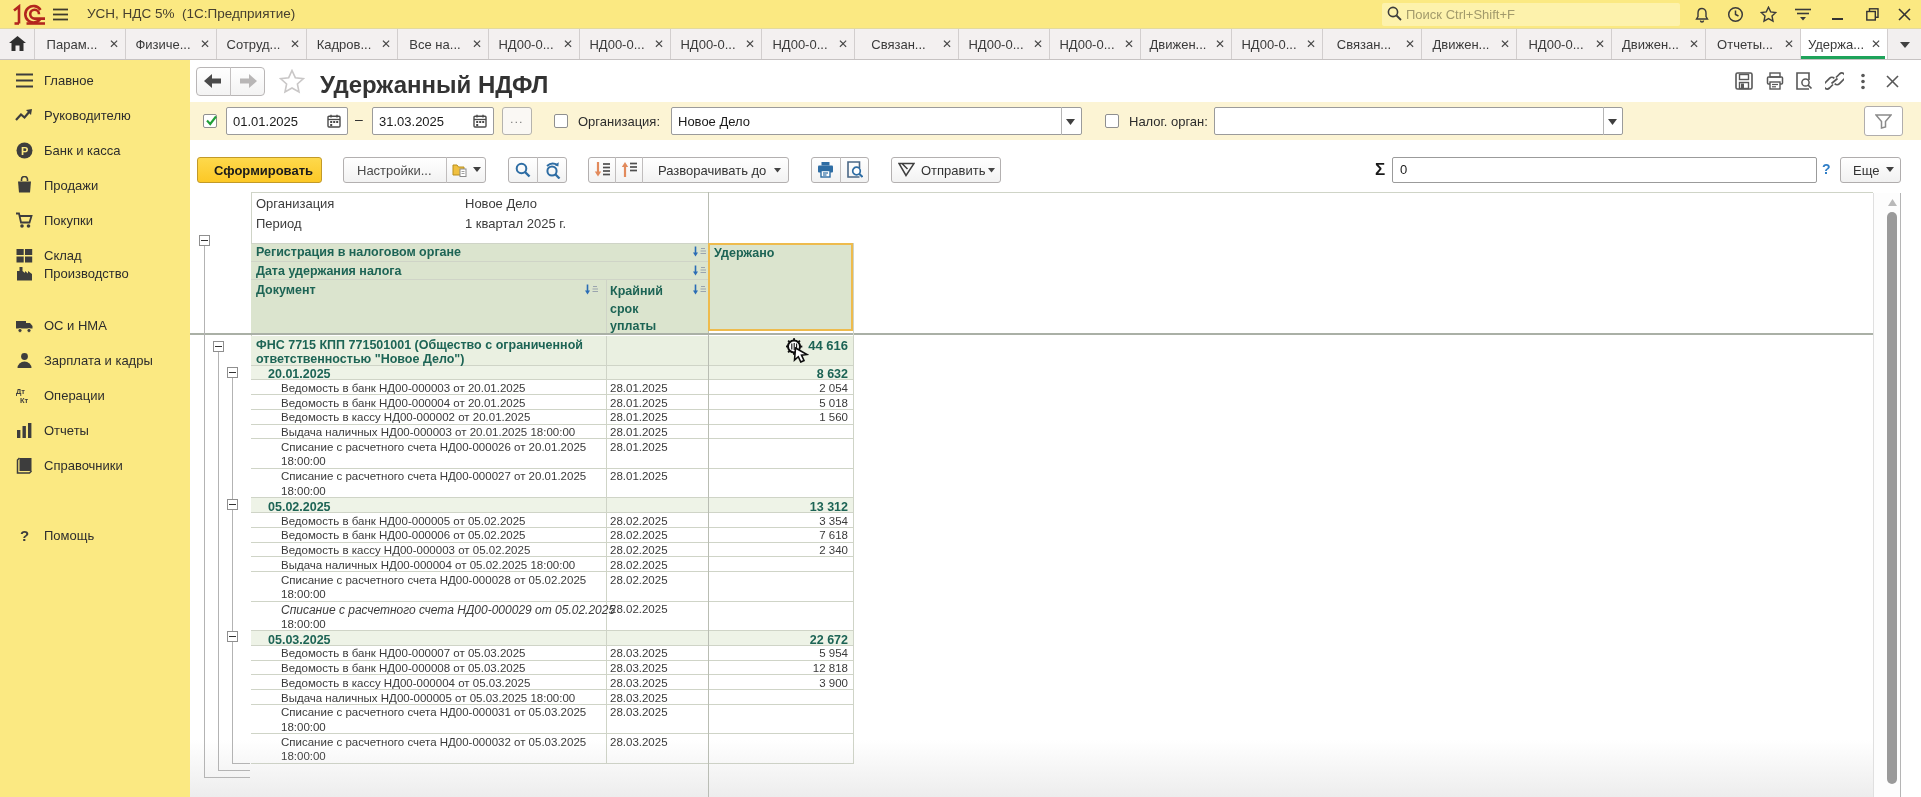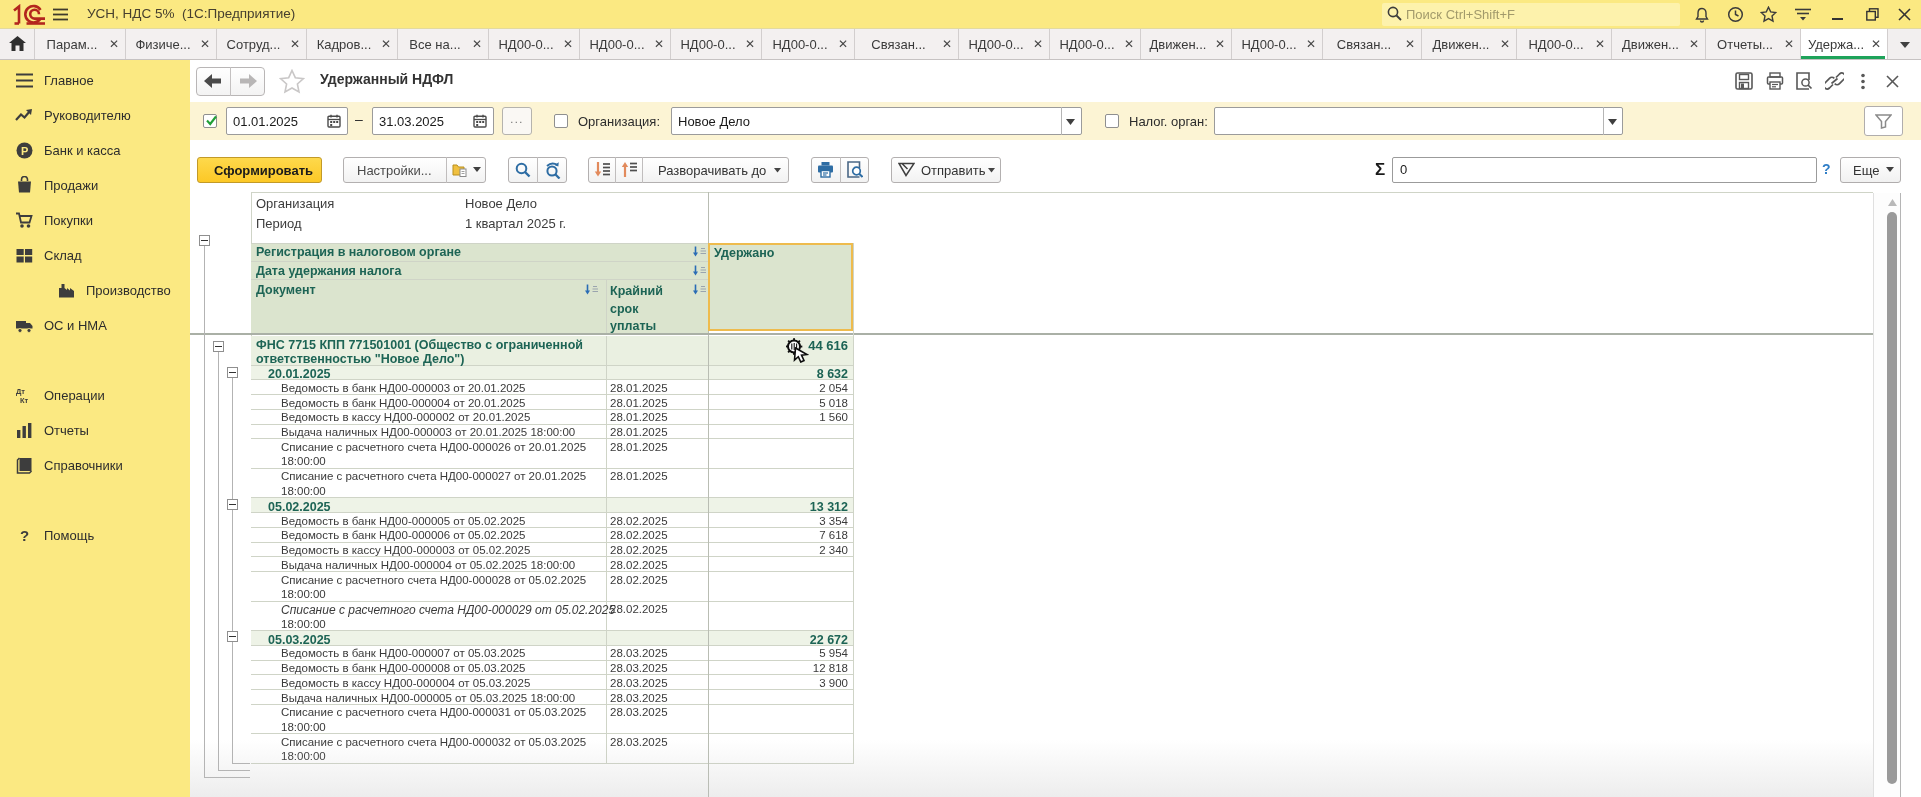--- a/index.html
+++ b/index.html
@@ -218,39 +218,48 @@
       <span class="sbicon">
         <svg width="19" height="19" viewBox="0 0 19 19">
           <rect x="1.5" y="3" width="7.2" height="6" fill="#3d3d3d"></rect>
           <rect x="10" y="3" width="7.2" height="6" fill="#3d3d3d"></rect>
           <rect x="1.5" y="10.5" width="7.2" height="6" fill="#3d3d3d"></rect>
           <rect x="10" y="10.5" width="7.2" height="6" fill="#3d3d3d"></rect>
         </svg>
       </span>
       <span class="sbtext">Склад</span>
     </div>
-<div class="sbitem" style="top:273px;margin-left:42px;">
+<div class="sbitem" style="top:256px;">
       <span class="sbicon">
         <svg width="19" height="19" viewBox="0 0 19 19">
           <path d="M2 16.5 L2 7 L4.5 7 L4.5 3 L7.5 3 L7.5 7 L10 9 L10 7 L13 9.5 L13 7 L17 10 L17 16.5 Z" fill="#3d3d3d"></path>
         </svg>
       </span>
       <span class="sbtext">Производство</span>
     </div>
 <div class="sbitem" style="top:308px;">
       <span class="sbicon">
         <svg width="19" height="19" viewBox="0 0 19 19">
           <rect x="1" y="5" width="10" height="7.5" fill="#3d3d3d"></rect>
           <path d="M11 7 L15 7 L17.5 10 L17.5 12.5 L11 12.5 Z" fill="#3d3d3d"></path>
           <circle cx="5" cy="14.5" r="2" fill="#3d3d3d" stroke="#fbe982" stroke-width="0.8"></circle>
           <circle cx="14" cy="14.5" r="2" fill="#3d3d3d" stroke="#fbe982" stroke-width="0.8"></circle>
         </svg>
       </span>
       <span class="sbtext">ОС и НМА</span>
     </div>
+<div class="sbitem" style="top:343px;">
+      <span class="sbicon">
+        <svg width="19" height="19" viewBox="0 0 19 19">
+          <circle cx="9.5" cy="5.5" r="3.4" fill="#3d3d3d"></circle>
+          <path d="M2.5 17 a7 6.5 0 0 1 14 0 Z" fill="#3d3d3d"></path>
+        </svg>
+      </span>
+      <span class="sbtext">Зарплата и кадры</span>
+    </div>
 <div class="sbitem" style="top:413px;">
       <span class="sbicon">
         <svg width="19" height="19" viewBox="0 0 19 19">
           <rect x="2" y="9" width="3.4" height="8" fill="#3d3d3d"></rect>
           <rect x="7.5" y="5" width="3.4" height="12" fill="#3d3d3d"></rect>
           <rect x="13" y="2" width="3.4" height="15" fill="#3d3d3d"></rect>
         </svg>
       </span>
       <span class="sbtext">Отчеты</span>
     </div>
@@ -284,21 +293,21 @@
 <div class="abs" style="left:230px;top:67px;width:1px;height:29px;background:#c4c1c1;"></div>
 <svg class="abs" style="left:204px;top:74px" width="18" height="14" viewBox="0 0 18 14">
       <path d="M8 0 L8 4.5 L17 4.5 L17 9.5 L8 9.5 L8 14 L0 7 Z" fill="#4a4a4a"></path>
     </svg>
 <svg class="abs" style="left:239px;top:74px" width="18" height="14" viewBox="0 0 18 14">
       <path d="M10 0 L10 4.5 L1 4.5 L1 9.5 L10 9.5 L10 14 L18 7 Z" fill="#b8b6b6"></path>
     </svg>
 <svg class="abs" style="left:279px;top:69px" width="26" height="25" viewBox="0 0 26 25">
       <path d="M13 1.5 L16.3 8.7 L24.5 9.6 L18.4 15 L20 23 L13 19 L6 23 L7.6 15 L1.5 9.6 L9.7 8.7 Z" fill="none" stroke="#c9c7c7" stroke-width="1.6"></path>
     </svg>
-<div class="txt" style="left:320px;top:71px;font-size:14px;font-weight:600;color:#333;">Удержанный НДФЛ</div>
+<div class="txt" style="left:320px;top:71px;font-size:24px;font-weight:600;color:#333;">Удержанный НДФЛ</div>
 <svg class="abs" style="left:1735px;top:72px" width="18" height="18" viewBox="0 0 18 18">
       <rect x="1" y="1" width="16" height="16" rx="1.5" fill="none" stroke="#585858" stroke-width="1.6"></rect>
       <rect x="4.5" y="2.5" width="9" height="5" fill="none" stroke="#585858" stroke-width="1.4"></rect>
       <rect x="4.5" y="10.5" width="9" height="6" fill="none" stroke="#585858" stroke-width="1.4"></rect>
       <rect x="6" y="11.5" width="3" height="4.5" fill="#585858"></rect>
     </svg>
 <svg class="abs" style="left:1766px;top:72px" width="18" height="18" viewBox="0 0 18 18">
       <rect x="4" y="1" width="10" height="4" fill="none" stroke="#585858" stroke-width="1.4"></rect>
       <rect x="1.5" y="5" width="15" height="7" rx="1" fill="none" stroke="#585858" stroke-width="1.5"></rect>
       <rect x="4" y="10" width="10" height="7" fill="#fff" stroke="#585858" stroke-width="1.4"></rect>

